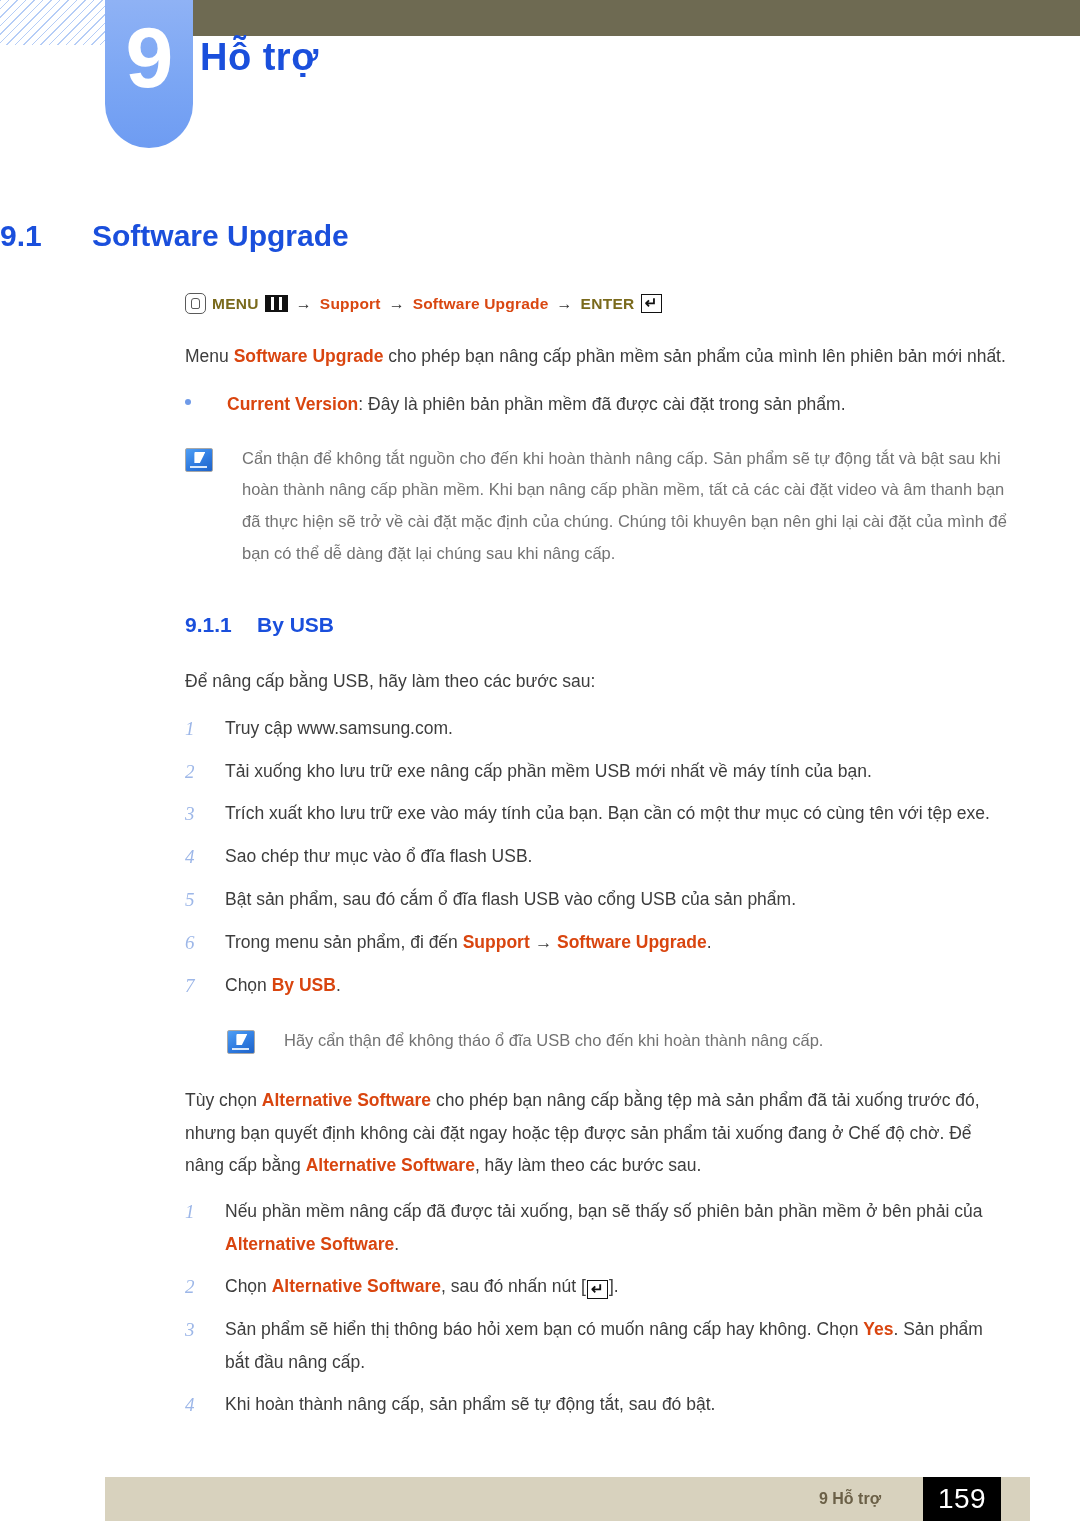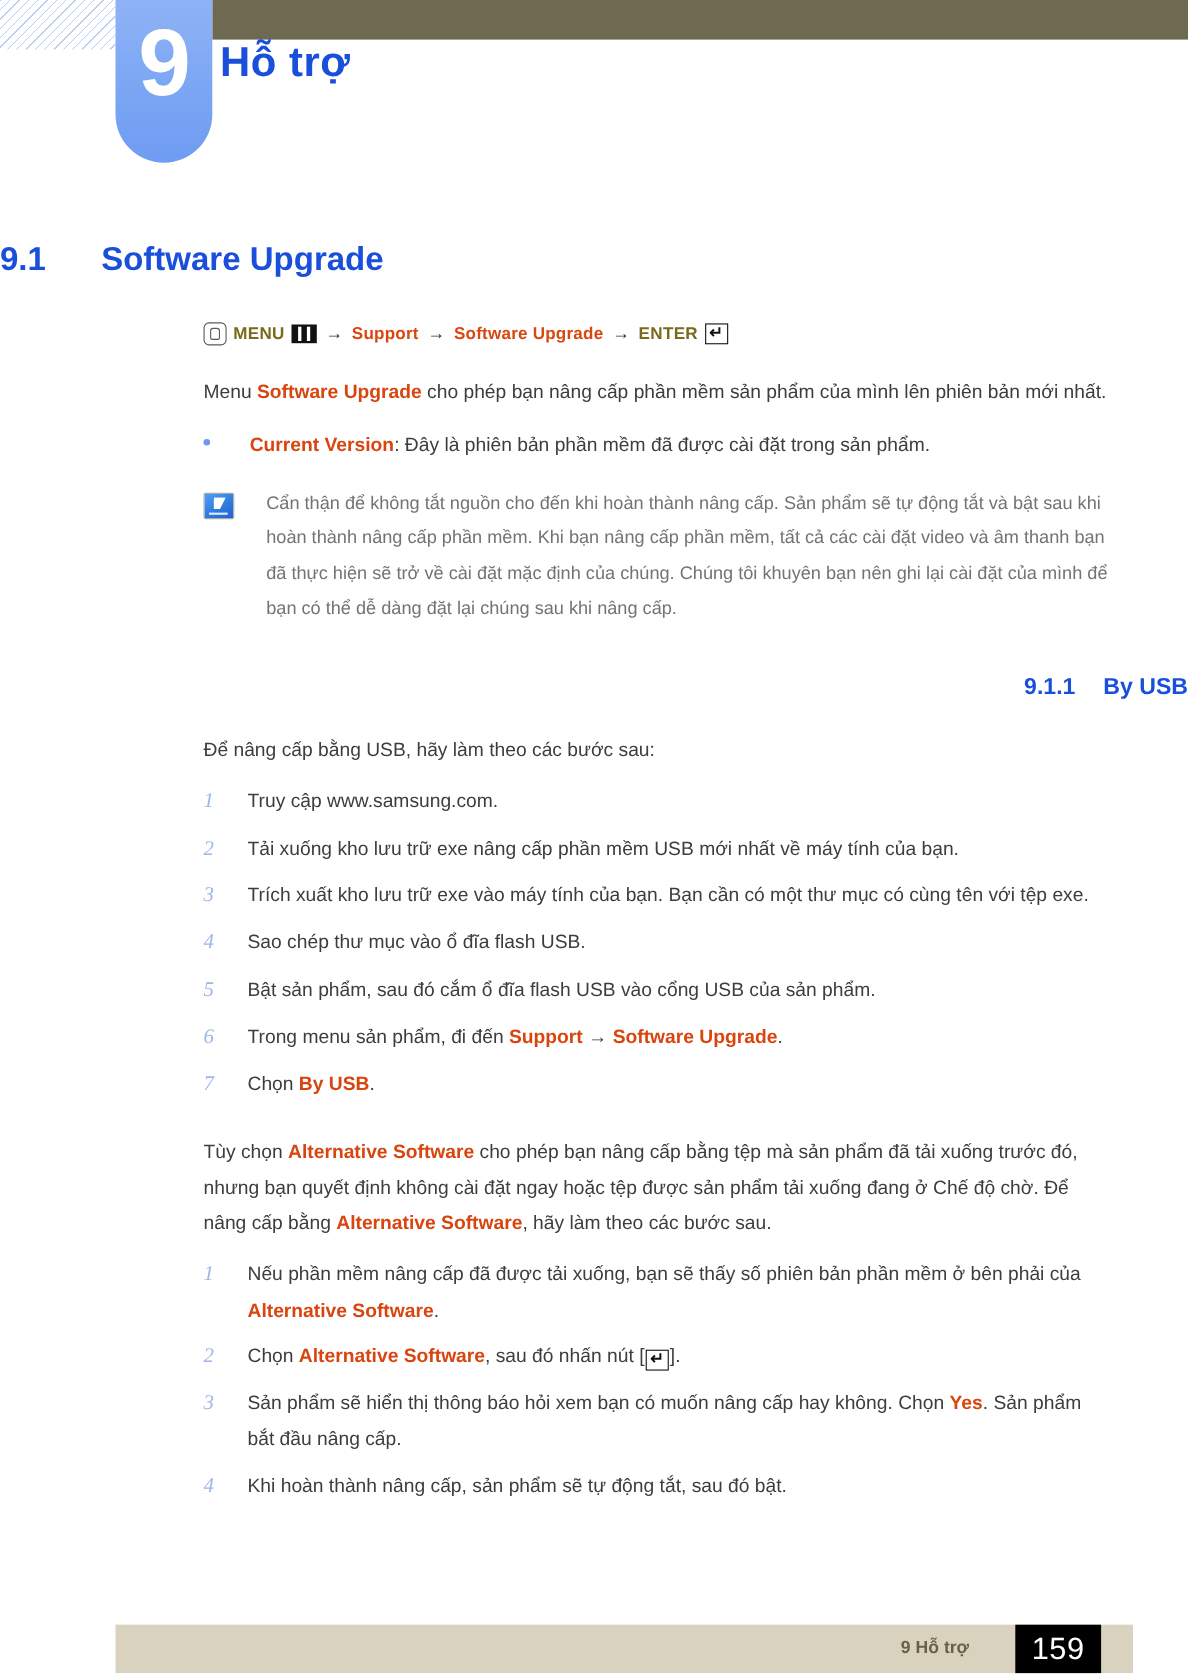--- a/index.html
+++ b/index.html
@@ -234,21 +234,20 @@
   .note-text { flex: 1; }
 
   .sub-heading {
     margin: 44px 0 0 0;
     padding-left: 185px;
     font-size: 21px;
     font-weight: bold;
     color: #1a4fdc;
     display: flex;
     align-items: baseline;
-    justify-content: flex-end;
   }
   .sub-heading .num { flex: 0 0 72px; }
 
   .lead-para {
     margin: 28px 0 0 0;
     padding: 0 72px 0 185px;
     font-size: 17.5px;
     line-height: 1.85;
     color: #3d3d3d;
   }
@@ -390,20 +389,24 @@
     <li>
       <span class="sn">6</span>
       <span class="st"><span>Trong menu sản phẩm, đi đến </span><span class="bold-red">Support</span><span> → </span><span class="bold-red">Software Upgrade</span><span>.</span></span>
     </li>
     <li>
       <span class="sn">7</span>
       <span class="st"><span>Chọn </span><span class="bold-red">By USB</span><span>.</span></span>
     </li>
   </ol>
 
+  <div class="note indented">
+    <span class="note-icon"></span>
+    <span class="note-text">Hãy cẩn thận để không tháo ổ đĩa USB cho đến khi hoàn thành nâng cấp.</span>
+  </div>
 
 
   <p class="lead-para">
     <span>Tùy chọn </span><span class="bold-red">Alternative Software</span><span> cho phép bạn nâng cấp bằng tệp mà sản phẩm đã tải xuống trước đó, nhưng bạn quyết định không cài đặt ngay hoặc tệp được sản phẩm tải xuống đang ở Chế độ chờ. Để nâng cấp bằng </span><span class="bold-red">Alternative Software</span><span>, hãy làm theo các bước sau.</span>
   </p>
 
   <ol class="steps">
     <li>
       <span class="sn">1</span>
       <span class="st"><span>Nếu phần mềm nâng cấp đã được tải xuống, bạn sẽ thấy số phiên bản phần mềm ở bên phải của </span><span class="bold-red">Alternative Software</span><span>.</span></span>

